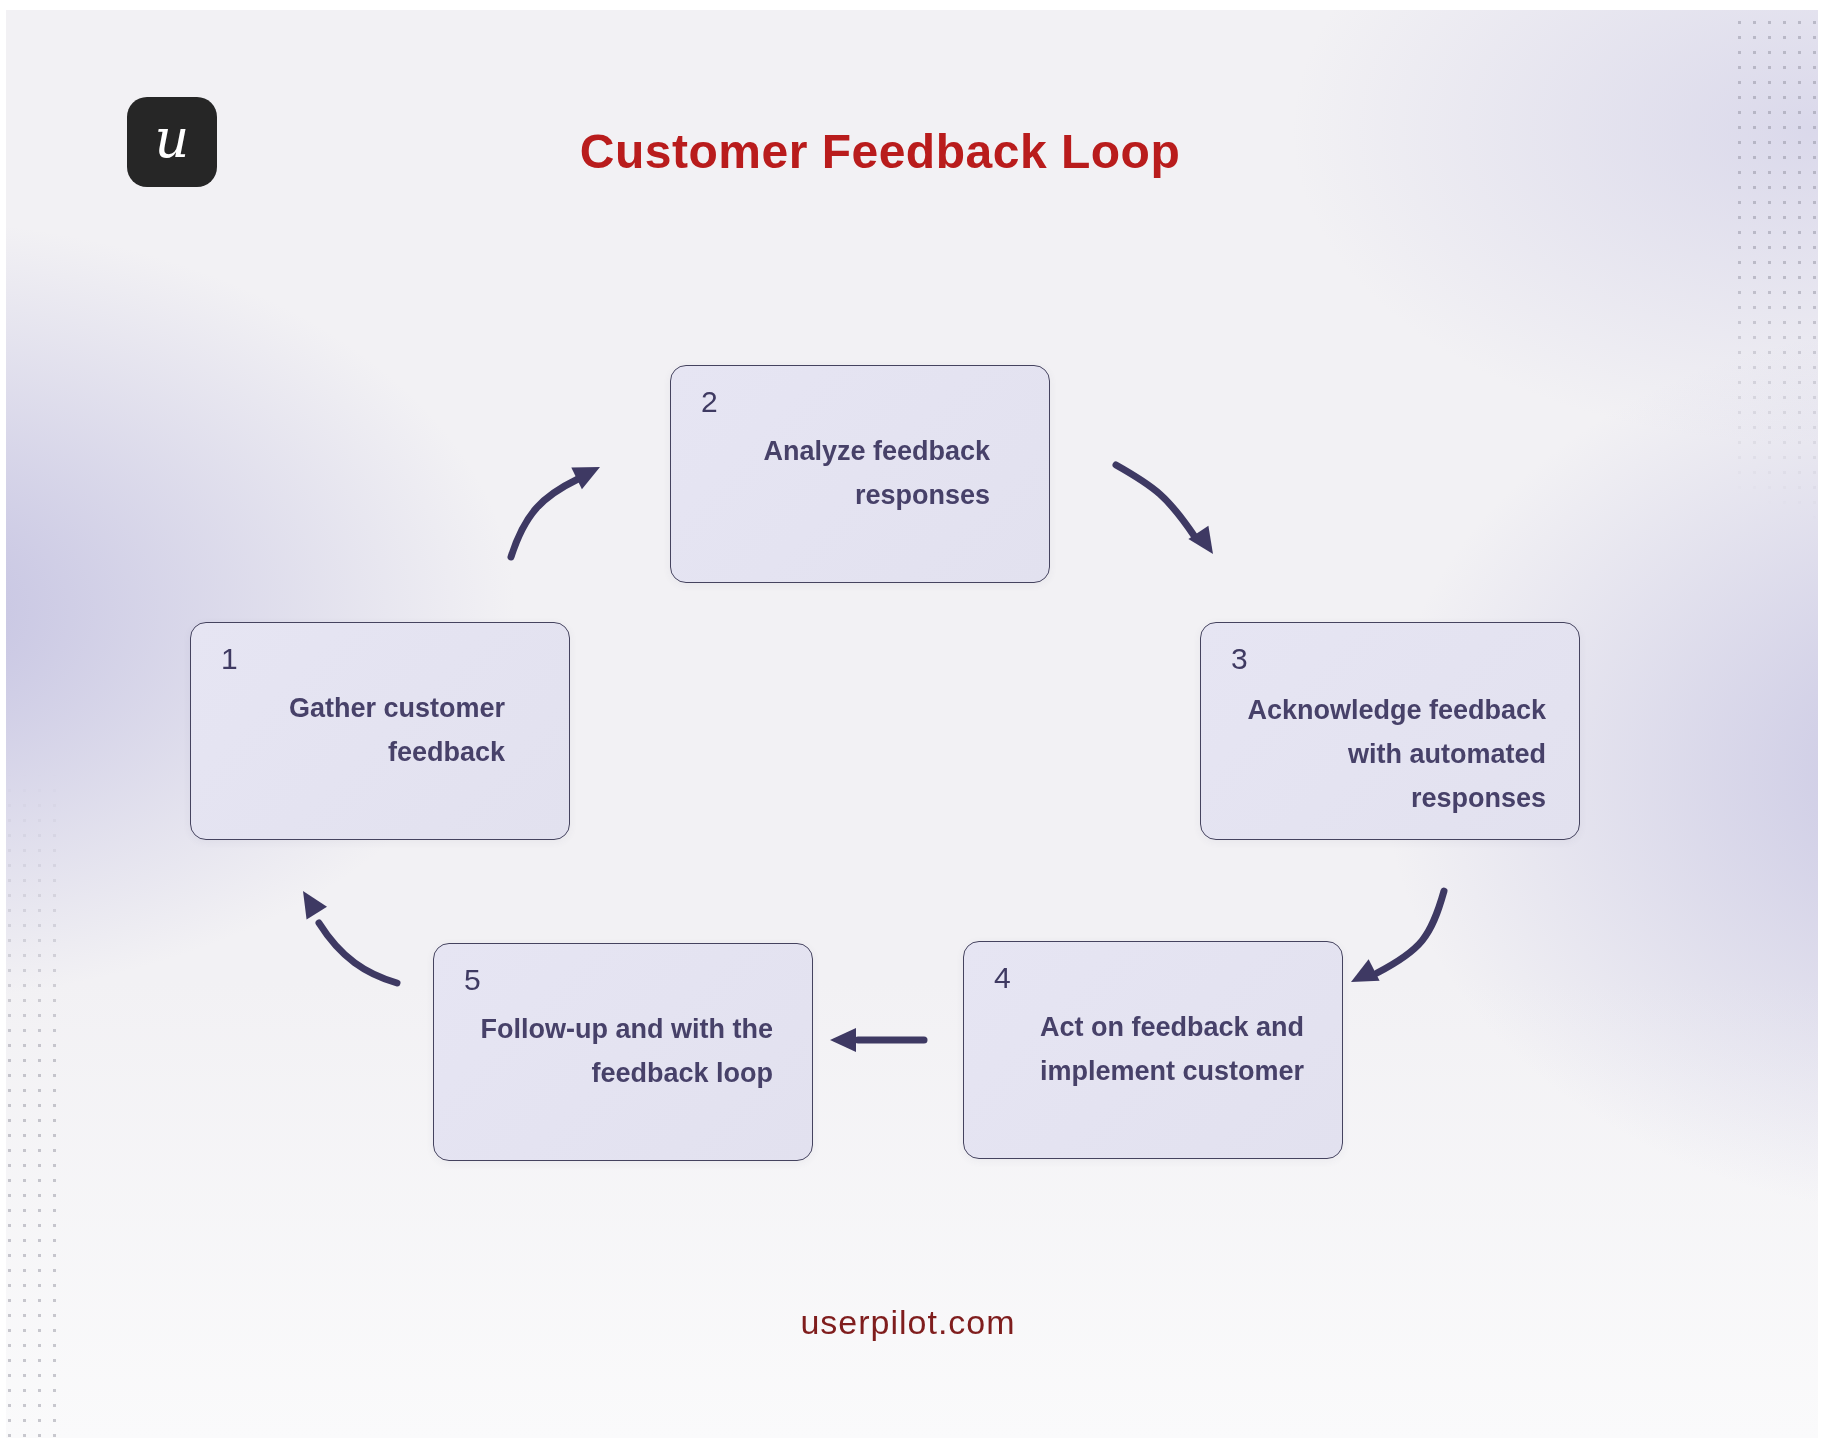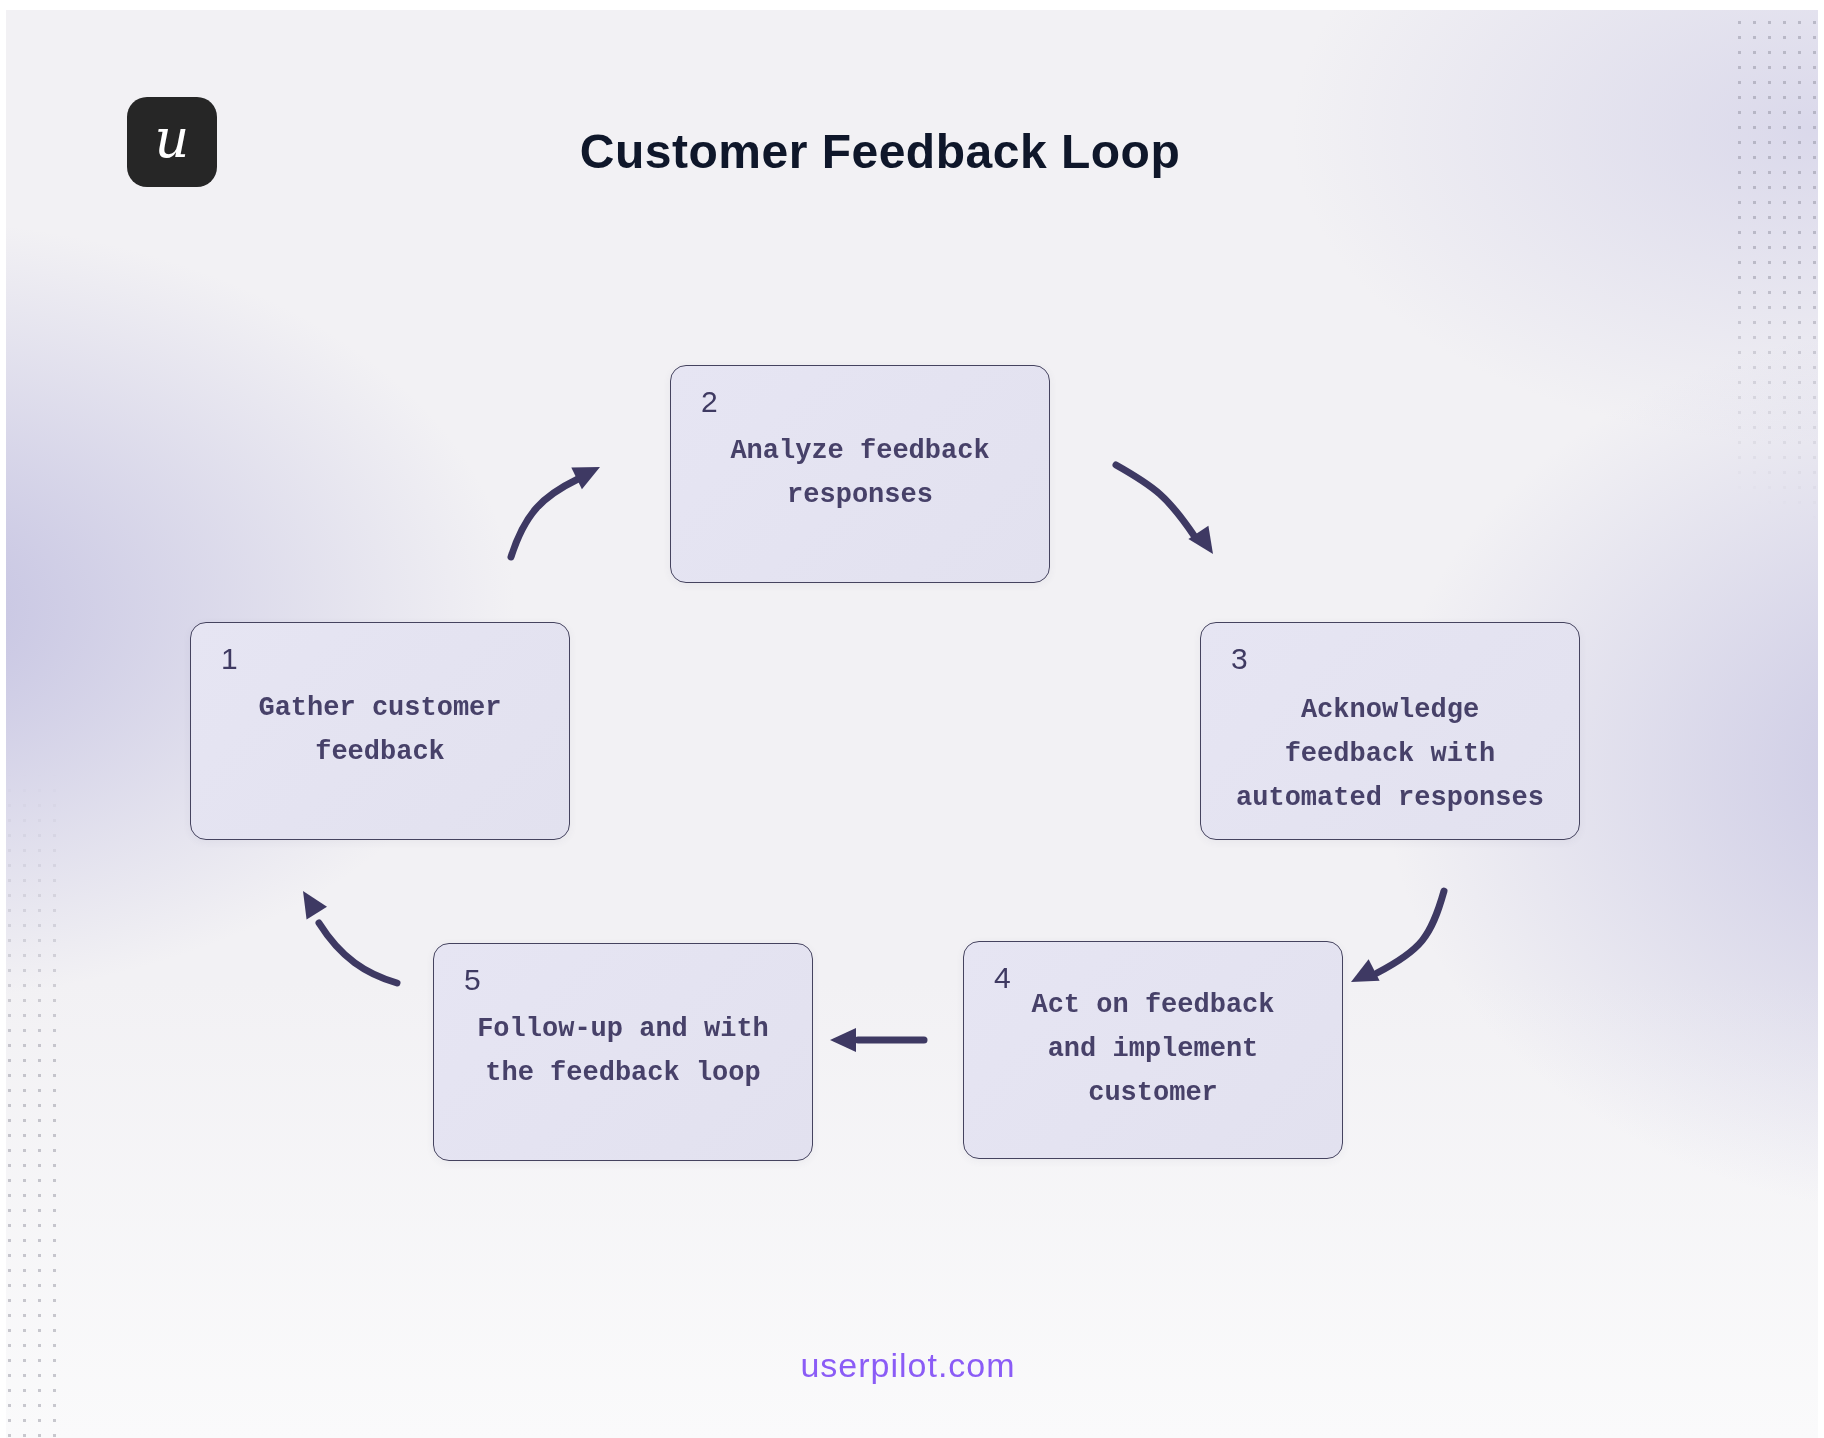--- a/index.html
+++ b/index.html
@@ -57,21 +57,21 @@
   }
   .title {
     position: absolute;
     left: 0; top: 124px;
     width: 1760px;
     margin: 0;
     text-align: center;
     font-size: 48px;
     font-weight: bold;
     letter-spacing: 0.5px;
-    color: #0f172a;
+    color: #b91c1c;
   }
   .arrows {
     position: absolute;
     left: -6px; top: -10px;
     width: 1824px; height: 1438px;
     pointer-events: none;
   }
   .step {
     position: absolute;
     width: 378px; height: 216px;
@@ -90,22 +90,21 @@
     position: absolute;
     top: 19px; left: 30px;
     font-size: 30px;
     font-weight: 400;
     color: #3f3a62;
   }
   .step-label {
     position: absolute;
     top: 0; left: 0; right: 0; bottom: 0;
     display: flex; align-items: center; justify-content: center;
-    text-align: center;
-    font-family: Liberation Mono, monospace;
+    text-align: right;
   }
   .step-label span {
     font-size: 27px;
     font-weight: bold;
     line-height: 1.62;
     color: #474169;
     display: inline-block;
   }
   .step-1 .step-label span { max-width: 250px; }
   .step-2 .step-label span { max-width: 260px; }
@@ -113,22 +112,21 @@
   .step-4 .step-label span { max-width: 302px; }
   .step-5 .step-label span { max-width: 300px; }
   .footer {
     position: absolute;
     left: 0; top: 1303px;
     width: 1816px;
     text-align: center;
     font-size: 34px;
     font-weight: 400;
     letter-spacing: 1px;
-    color: #8b5cf6;
-    margin-top: 43px;
+    color: #7f1d1d;
   }
 </style>
 </head>
 <body>
 
 <div class="page">
   <div class="canvas"></div>
   <div class="dots dots-tr"></div>
   <div class="dots dots-bl"></div>
 

